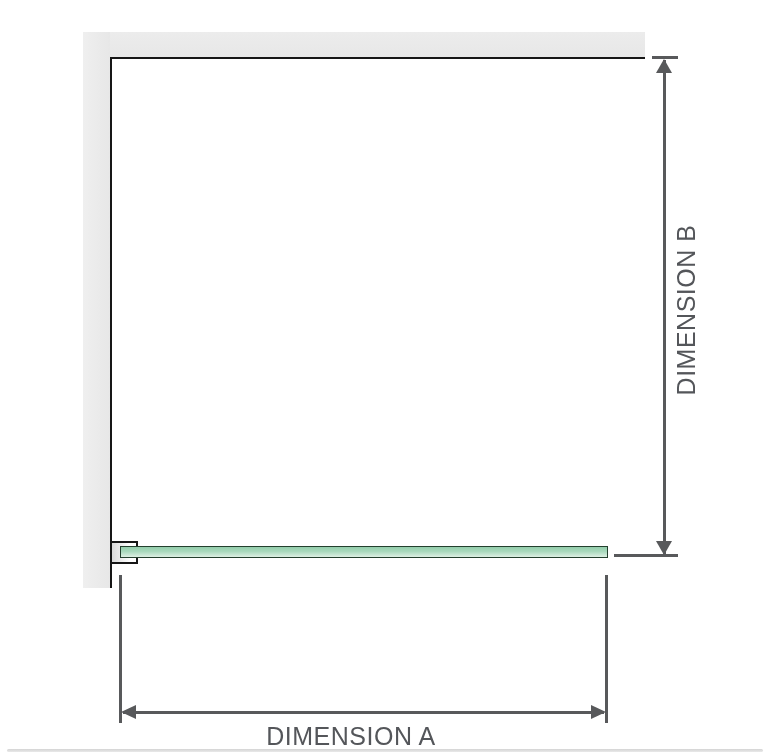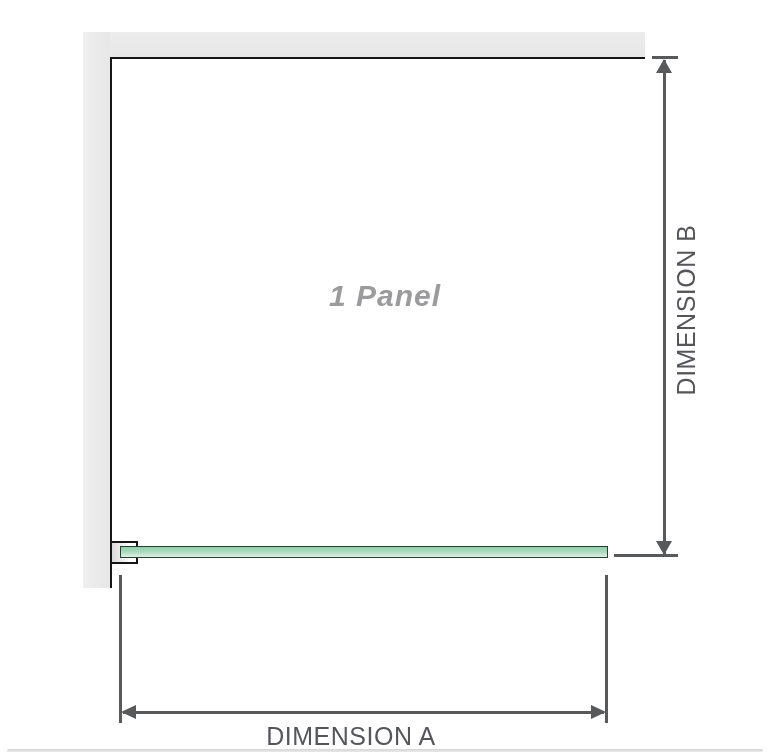--- a/index.html
+++ b/index.html
@@ -133,21 +133,20 @@
 </head>
 <body>
 
 <div class="canvas">
 
   <div class="wall-top"></div>
   <div class="wall-left"></div>
 
   <div class="panel-top-edge"></div>
   <div class="panel-left-edge"></div>
-  <div class="panel-label">1 Panel</div>
 
   <div class="clamp"></div>
   <div class="glass-bar"></div>
 
   <div class="dim dimb-tick-top"></div>
   <div class="dim dimb-tick-bottom"></div>
   <div class="dim dimb-line"></div>
   <div class="arrow dimb-arrow-top"></div>
   <div class="arrow dimb-arrow-bottom"></div>
   <div class="dimb-label">DIMENSION B</div>

